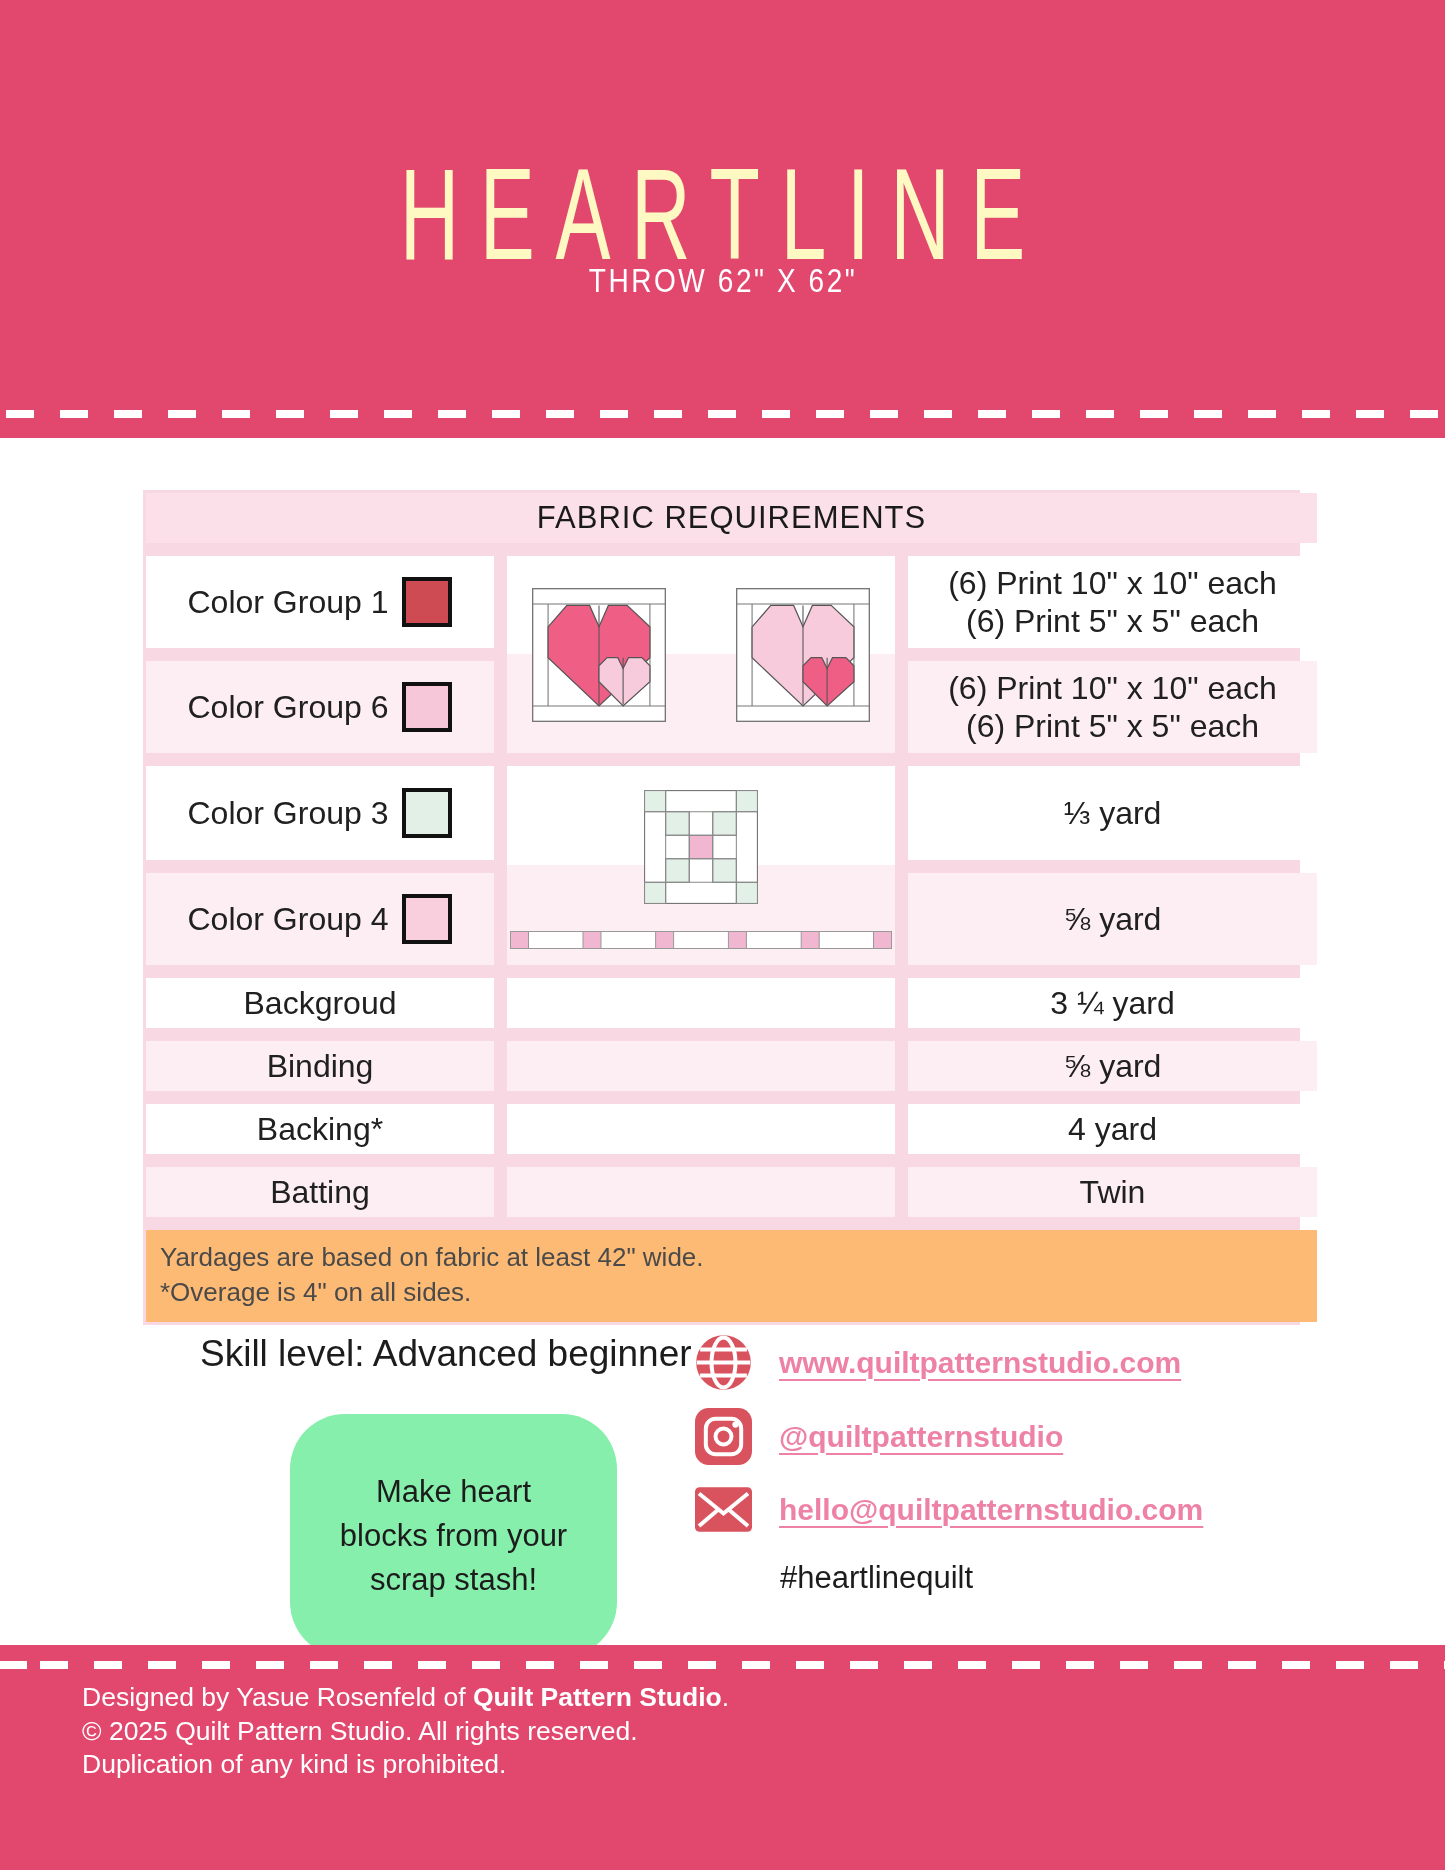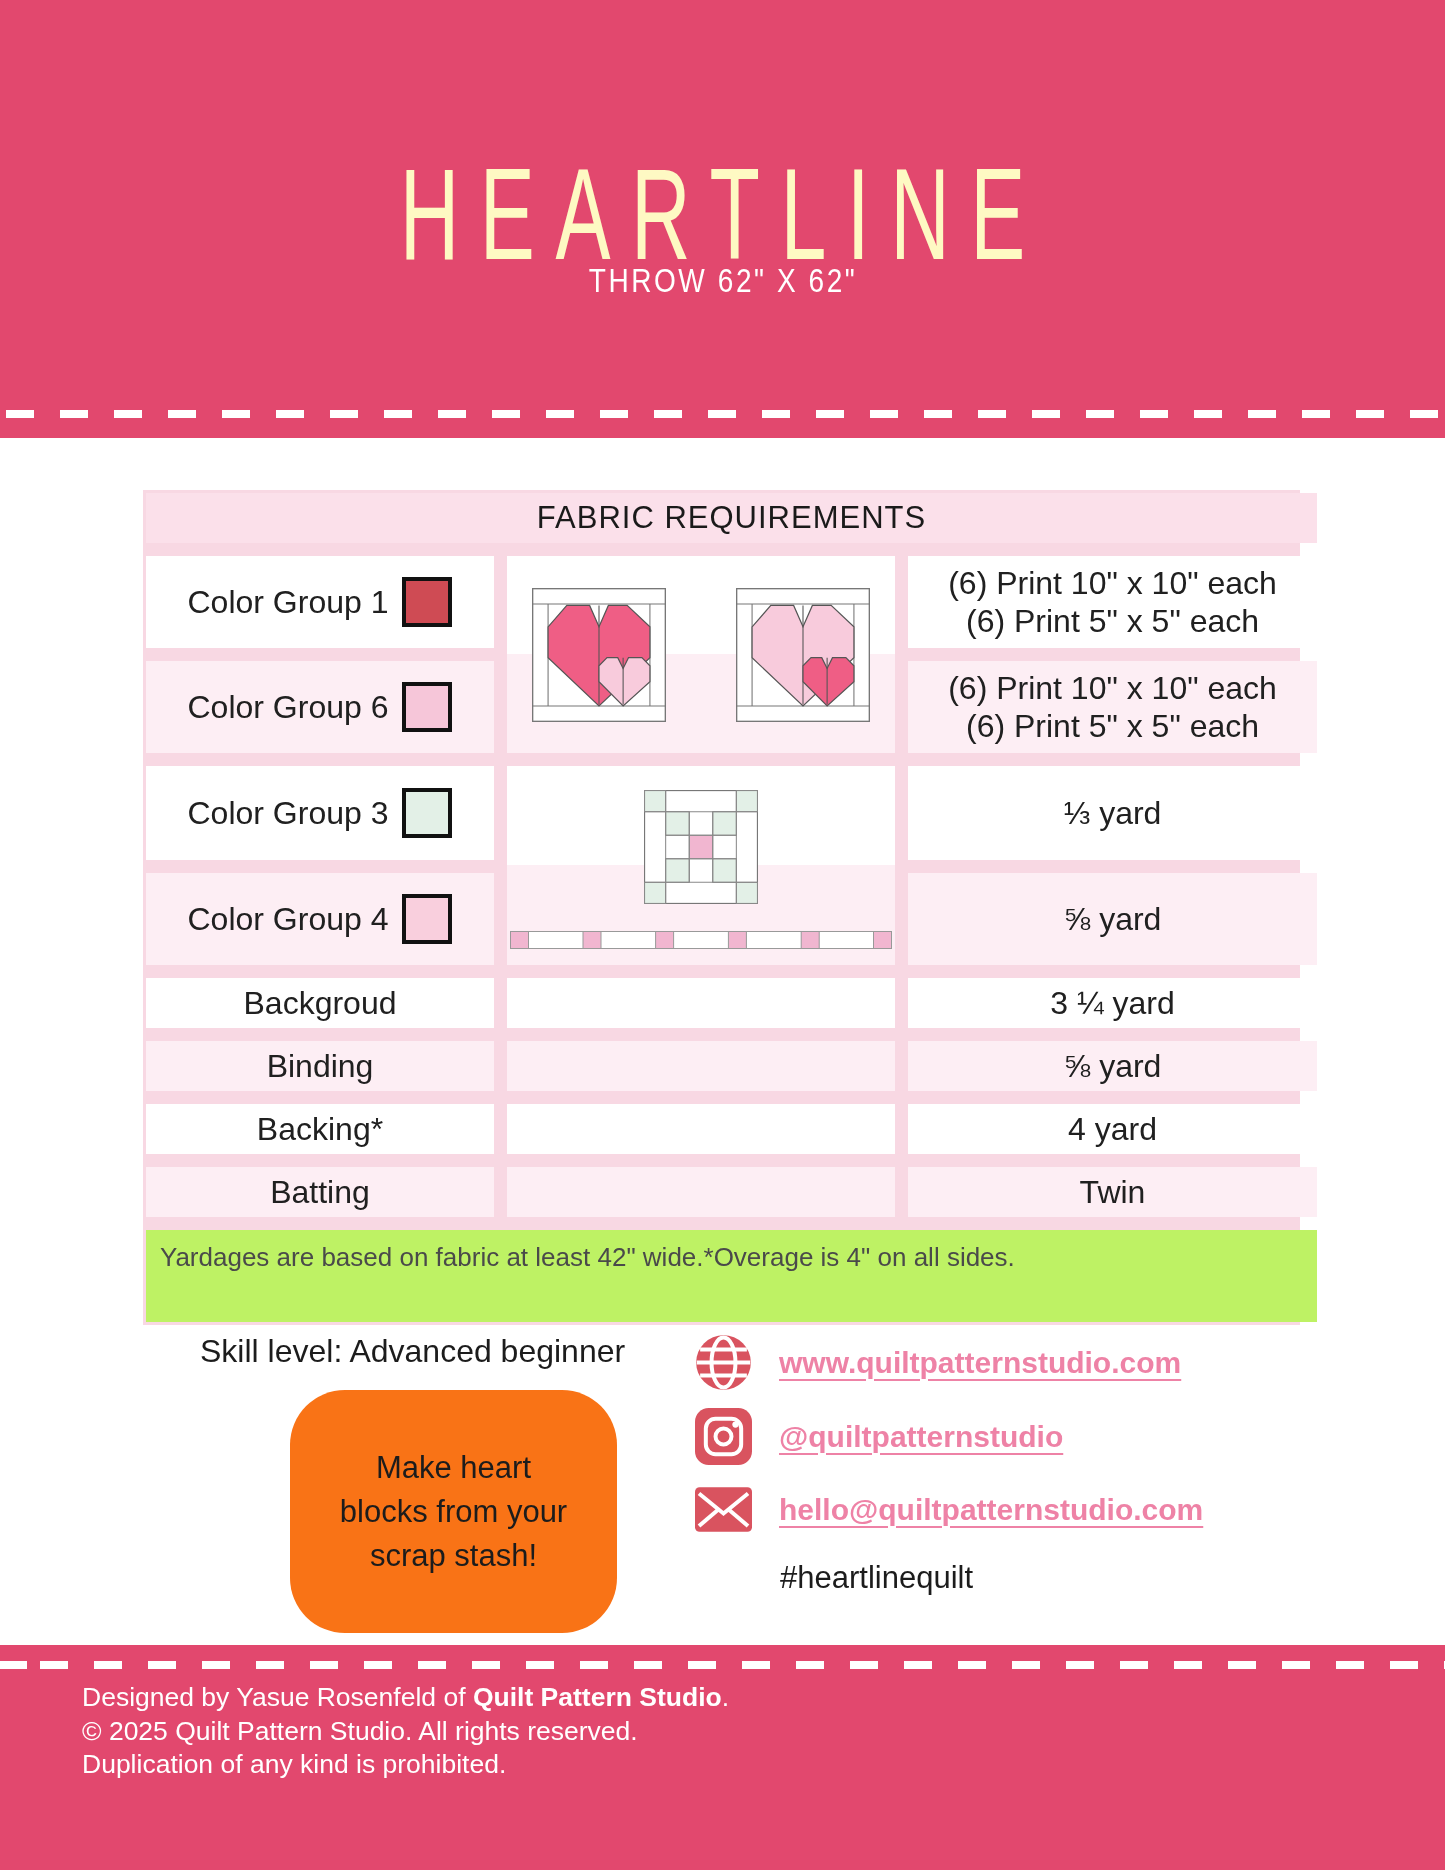--- a/index.html
+++ b/index.html
@@ -36,26 +36,26 @@
   .label-cell{gap:14px;}
   .swatch{width:42px;height:42px;border:4px solid #111;display:inline-block;}
   .yard{flex-direction:column;line-height:38px;text-align:center;}
   .img-cell{flex-direction:column;}
   .split{background:linear-gradient(180deg,#fff 0 50%,var(--rowpink) 50% 100%);}
   .hearts-cell{flex-direction:row;gap:70px;}
   .hearts-cell svg{width:134px;height:134px;}
   .churn-cell{justify-content:flex-start;padding-top:24px;box-sizing:border-box;gap:27px;}
   .churn-cell .churn{width:114px;height:114px;}
   .churn-cell .strip{width:382px;height:18px;}
-  .note-cell{grid-column:1/4;background:#bef264;align-items:flex-start;justify-content:flex-start;
-             flex-direction:row;padding:10px 0 0 14px;box-sizing:border-box;
+  .note-cell{grid-column:1/4;background:#fdba74;align-items:flex-start;justify-content:flex-start;
+             flex-direction:column;padding:10px 0 0 14px;box-sizing:border-box;
              font-size:26px;line-height:35px;color:#4a4a4a;}
 
   
-  .skill{position:absolute;left:200px;top:1333px;font-size:32px;color:#1c1c1c;}
+  .skill{position:absolute;left:200px;top:1333px;font-size:37px;color:#1c1c1c;}
   .bubble{position:absolute;left:290px;top:1390px;width:327px;height:243px;border-radius:55px;
           display:flex;align-items:center;justify-content:center;text-align:center;
           font-size:31px;line-height:44px;color:#1c1c1c;white-space:pre-line;}
   .linkrow{position:absolute;left:695px;display:flex;align-items:center;gap:27px;}
   .linkrow .icon{flex:0 0 auto;}
   .linkrow a{font-size:30px;font-weight:700;text-decoration:underline;
              text-underline-offset:6px;text-decoration-thickness:2px;}
   .hashtag{position:absolute;left:780px;top:1560px;font-size:31px;color:#1c1c1c;}
 
   
@@ -202,21 +202,21 @@
       </div>
 
     <div class="cell note-cell">
       <div>Yardages are based on fabric at least 42" wide.</div>
       <div>*Overage is 4" on all sides.</div>
     </div>
   </div>
 
   <div class="skill">Skill level: Advanced beginner</div>
 
-  <div class="bubble" style="background-color: #f97316;">Make heart
+  <div class="bubble" style="background-color: #86efac; margin-top: 24px;">Make heart
 blocks from your
 scrap stash!</div>
 
   <div class="linkrow" style="top:1334px;">
     <svg class="icon" width="57" height="57" viewBox="0 0 100 100">
       <circle cx="50" cy="50" r="48" style="fill: rgb(217, 83, 95);"></circle>
       <g stroke="#fff" stroke-width="7" fill="none">
         <ellipse cx="50" cy="50" rx="21" ry="44"></ellipse>
         <line x1="3" y1="50" x2="97" y2="50"></line>
         <line x1="9" y1="27" x2="91" y2="27"></line>

